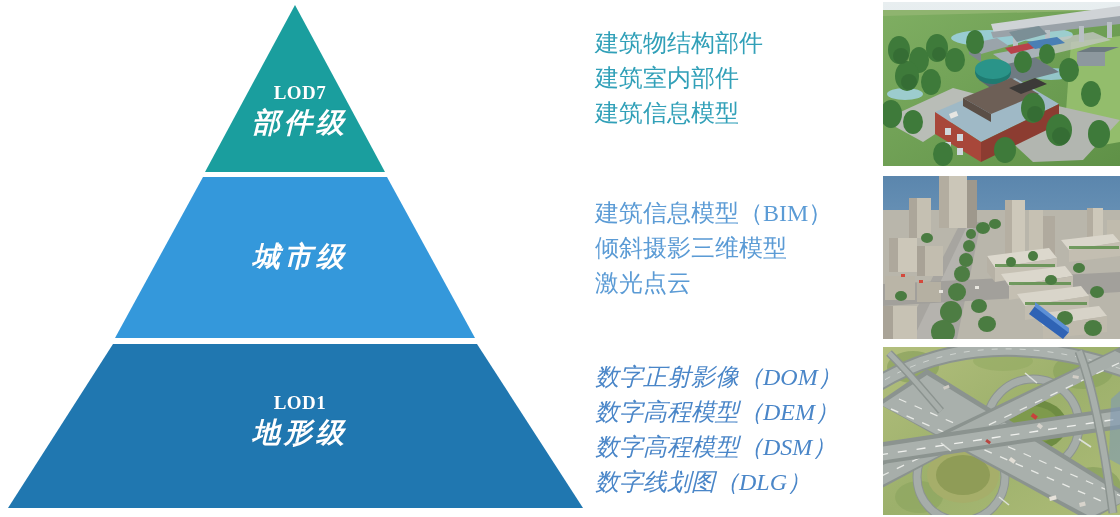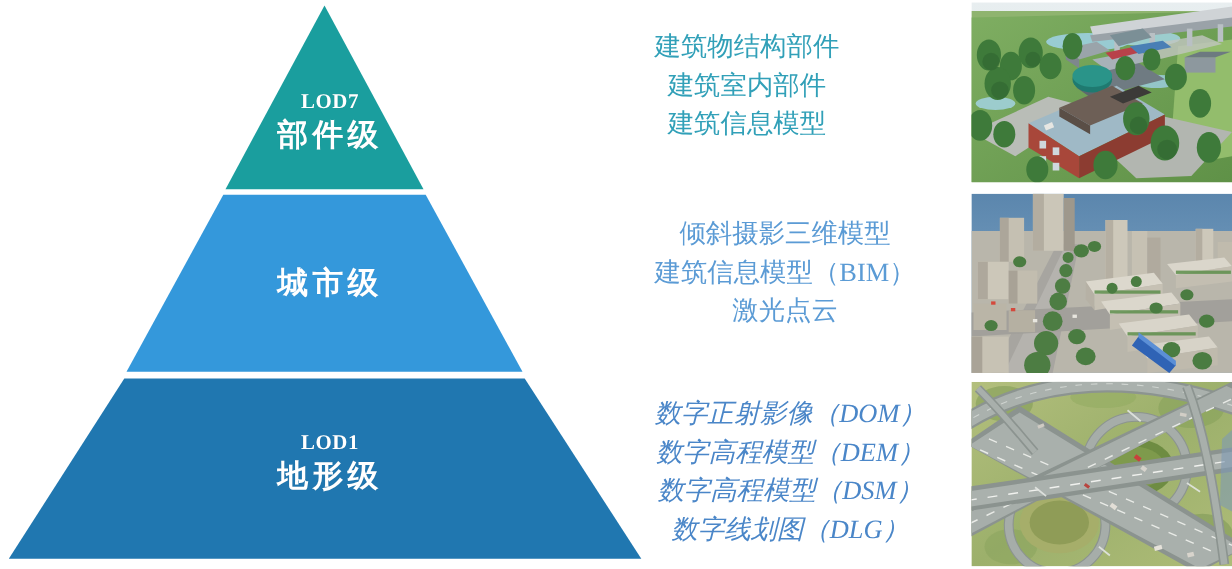--- a/index.html
+++ b/index.html
@@ -43,38 +43,39 @@
     font-family: "Liberation Serif", "DejaVu Serif", serif;
     font-weight: bold;
     font-size: 19px;
     letter-spacing: 0.5px;
   }
   .lod-name {
     font-family: "Liberation Serif", "DejaVu Serif", serif;
     font-weight: bold;
     font-size: 28px;
     letter-spacing: 4px;
+    font-style: italic;
   }
   #tier-top-labels  { top: 82px;  }
   #tier-mid-labels  { top: 238px; }
   #tier-bot-labels  { top: 392px; }
 
   
   .text-block {
     position: absolute;
     left: 595px;
     font-family: "Liberation Serif", "DejaVu Serif", serif;
     font-size: 24px;
     line-height: 35px;
     white-space: nowrap;
   }
   #text-block-0 { top: 26px;  color: #31A0B8; }
   #text-block-1 { top: 196px; color: #5B9BD5; }
   #text-block-2 { top: 360px; color: #4A86C8; font-style: italic; }
-  .text-line { display: block; text-align: center; }
+  .text-line { display: block; }
 
   
   .thumb {
     position: absolute;
     left: 883px;
     width: 237px;
     overflow: hidden;
   }
   #thumb-0 { top: 2px;   height: 164px; }
   #thumb-1 { top: 176px; height: 163px; }
@@ -113,22 +114,22 @@
   </div>
 </div>
 
 <div class="text-block" id="text-block-0">
   <span class="text-line">建筑物结构部件</span>
   <span class="text-line">建筑室内部件</span>
   <span class="text-line">建筑信息模型</span>
 </div>
 
 <div class="text-block" id="text-block-1">
+  <span class="text-line">建筑信息模型（BIM）</span>
   <span class="text-line">倾斜摄影三维模型</span>
-  <span class="text-line">建筑信息模型（BIM）</span>
   <span class="text-line">激光点云</span>
 </div>
 
 <div class="text-block" id="text-block-2">
   <span class="text-line">数字正射影像（DOM）</span>
   <span class="text-line">数字高程模型（DEM）</span>
   <span class="text-line">数字高程模型（DSM）</span>
   <span class="text-line">数字线划图（DLG）</span>
 </div>
 

